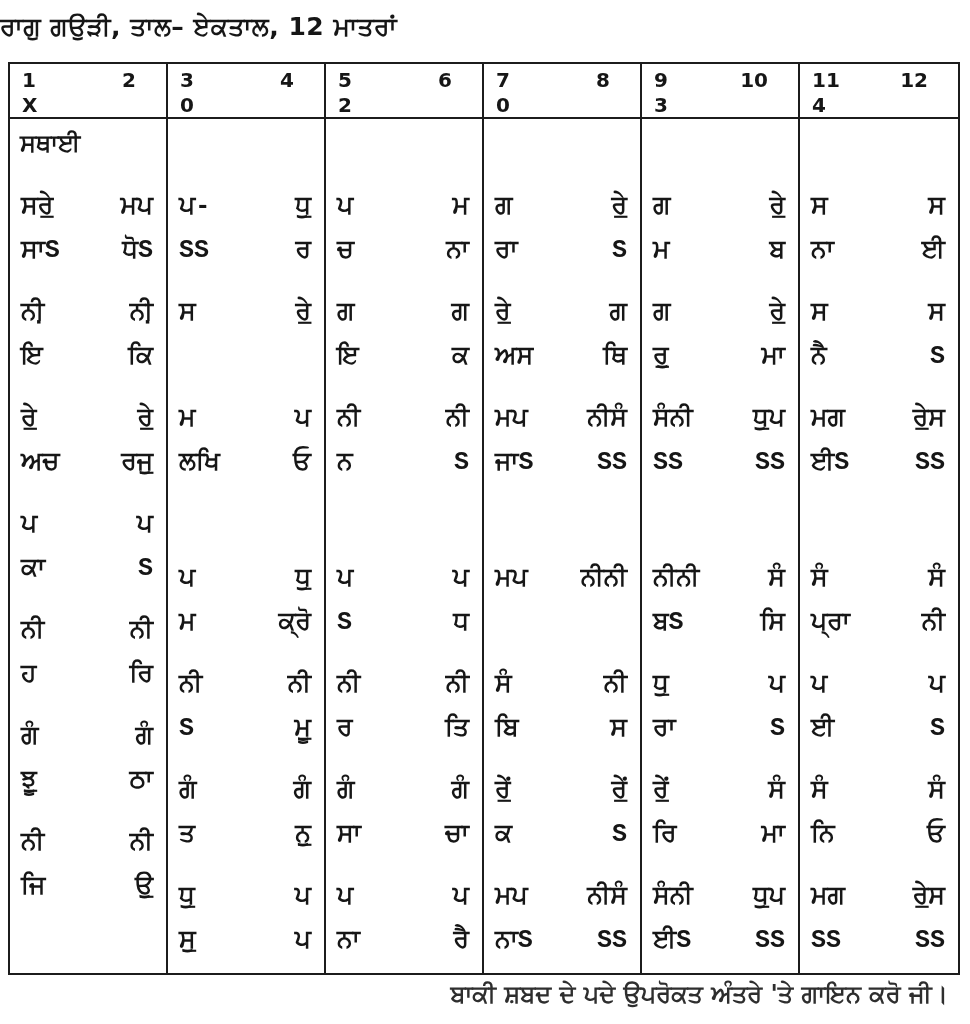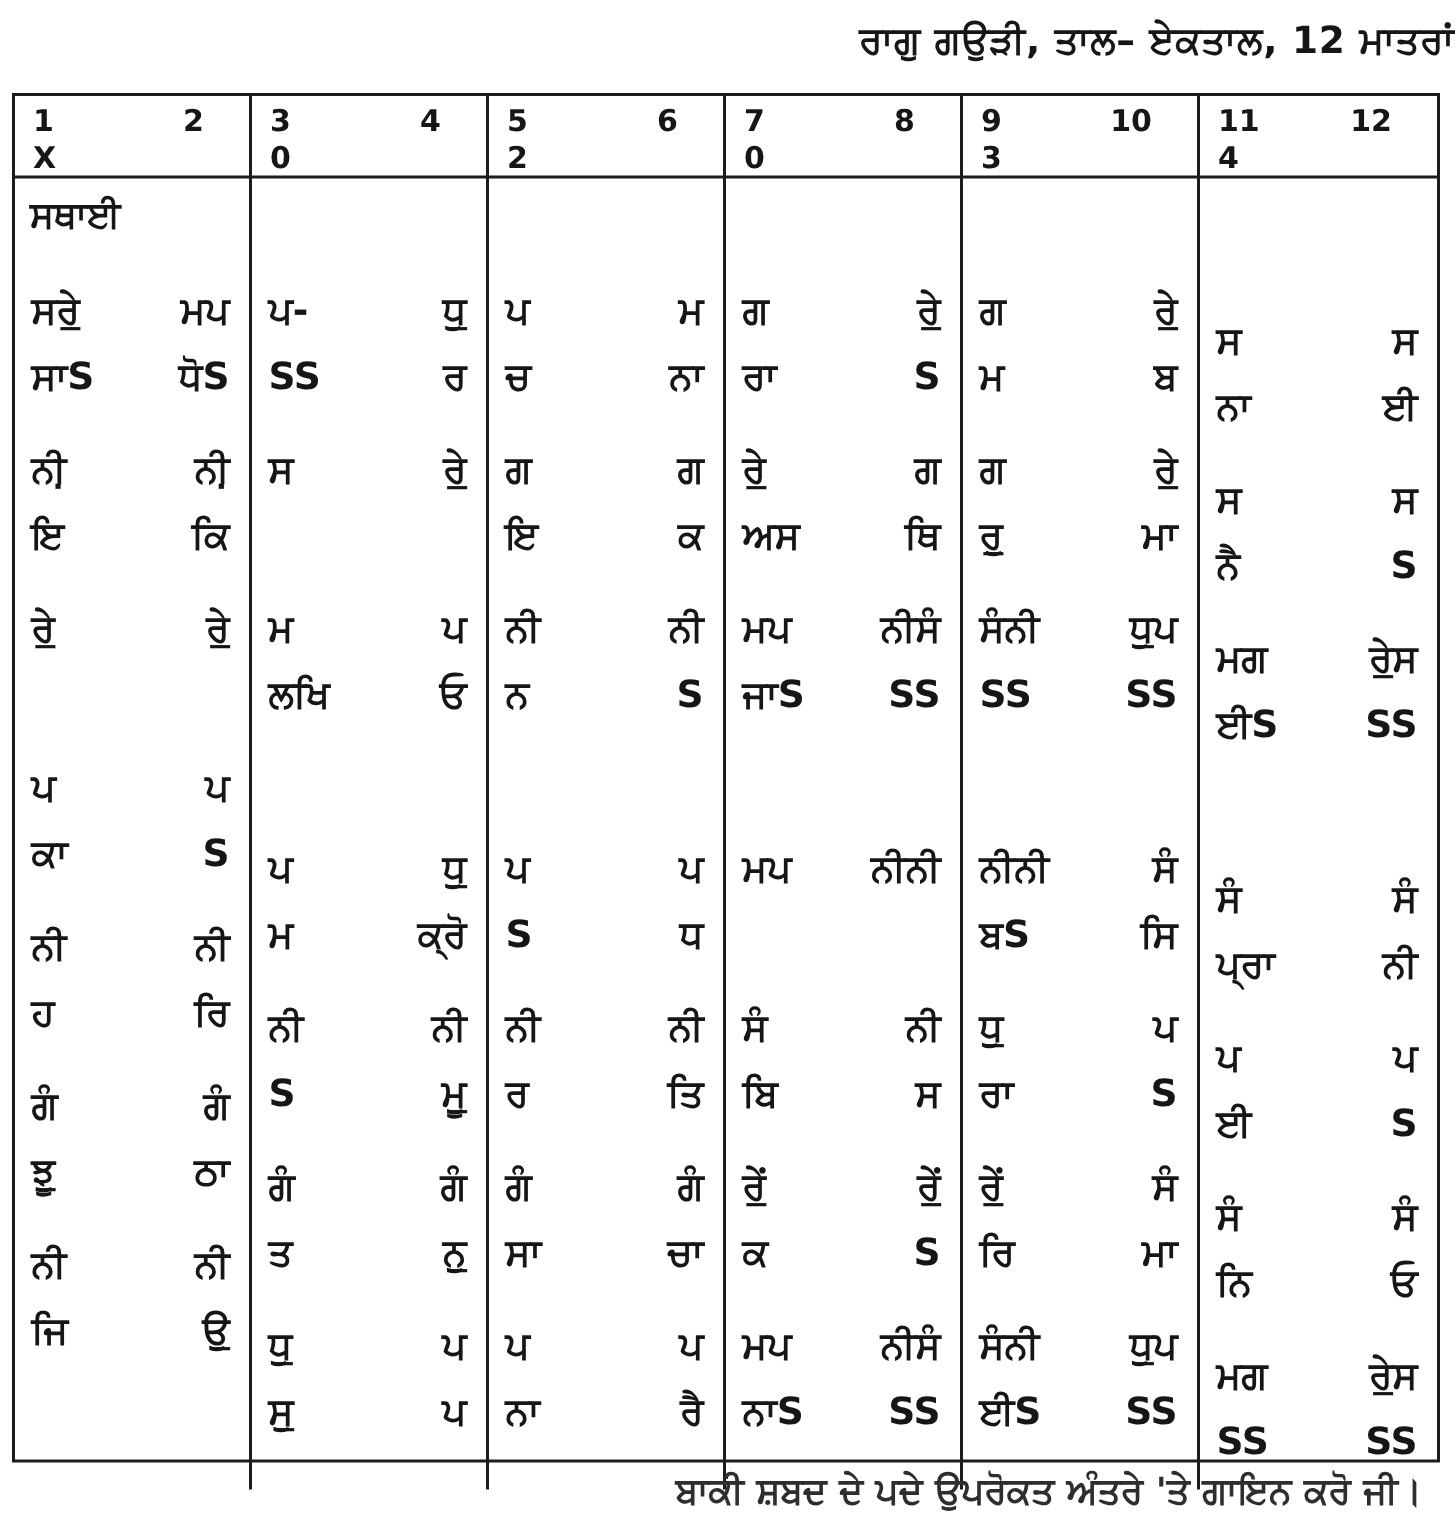--- a/index.html
+++ b/index.html
@@ -2,40 +2,40 @@
 <html><head>
 <meta charset="utf-8">
 <style>
   html,body{margin:0;padding:0;}
   body{
     width:970px;height:1024px;background:#ffffff;color:#161616;
     font-family:"DejaVu Sans","Liberation Sans",sans-serif;
     position:relative;overflow:hidden;
   }
   .title{
-    text-align:right;font-weight:bold;font-size:25px;
+    text-align:left;font-weight:bold;font-size:25px;
     padding-top:12px;letter-spacing:0.5px;
   }
   .score{
     position:absolute;left:8px;top:62px;width:952px;height:913px;
     border:2.5px solid #1c1c1c;box-sizing:border-box;
     display:grid;grid-template-columns:repeat(6,1fr);
     background:#fff;
   }
   .group{border-right:2.5px solid #1c1c1c;display:flex;flex-direction:column;min-width:0;}
-  .group:last-child{border-right:none;gap:20px;}
+  .group:last-child{border-right:none;}
   .group-header{
     border-bottom:2.5px solid #1c1c1c;height:55px;box-sizing:border-box;
     padding:4px 30px 0 12px;font-weight:bold;font-size:20px;line-height:1.25;
   }
   .beat-line{display:flex;justify-content:space-between;}
   .taal-mark{display:block;}
   .group-body{flex:1;display:flex;flex-direction:column;padding-top:4px;box-sizing:border-box;}
   .section-label-row{height:54px;box-sizing:border-box;font-size:24px;font-weight:bold;padding:6px 0 0 10px;white-space:nowrap;}
-  .pair{height:106px;box-sizing:border-box;padding-top:14px;}
+  .pair{height:106px;box-sizing:border-box;padding-top:14px;font-family:Liberation Mono, monospace;}
   .line{
     display:flex;justify-content:space-between;align-items:flex-start;
     font-size:25px;font-weight:bold;height:44px;box-sizing:border-box;
     padding:0 13px 0 11px;white-space:nowrap;line-height:1.3;
   }
   .footer{
     position:absolute;left:0;top:980px;width:948px;text-align:right;
     font-size:24px;font-weight:bold;color:#2e2e2e;
   }
 </style>
@@ -73,20 +73,24 @@
     <div class="line lyric-line">
       <span>ਇ</span>
       <span>ਕਿ</span>
     </div>
   </div>
         <div class="pair">
     <div class="line note-line">
       <span>ਰੇ̲</span>
       <span>ਰੇ̲</span>
     </div>
+    <div class="line lyric-line">
+      <span>ਅਚ</span>
+      <span>ਰਜੁ̲</span>
+    </div>
   </div>
         <div class="pair">
     <div class="line note-line">
       <span>ਪ</span>
       <span>ਪ</span>
     </div>
     <div class="line lyric-line">
       <span>ਕਾ</span>
       <span>S</span>
     </div>

